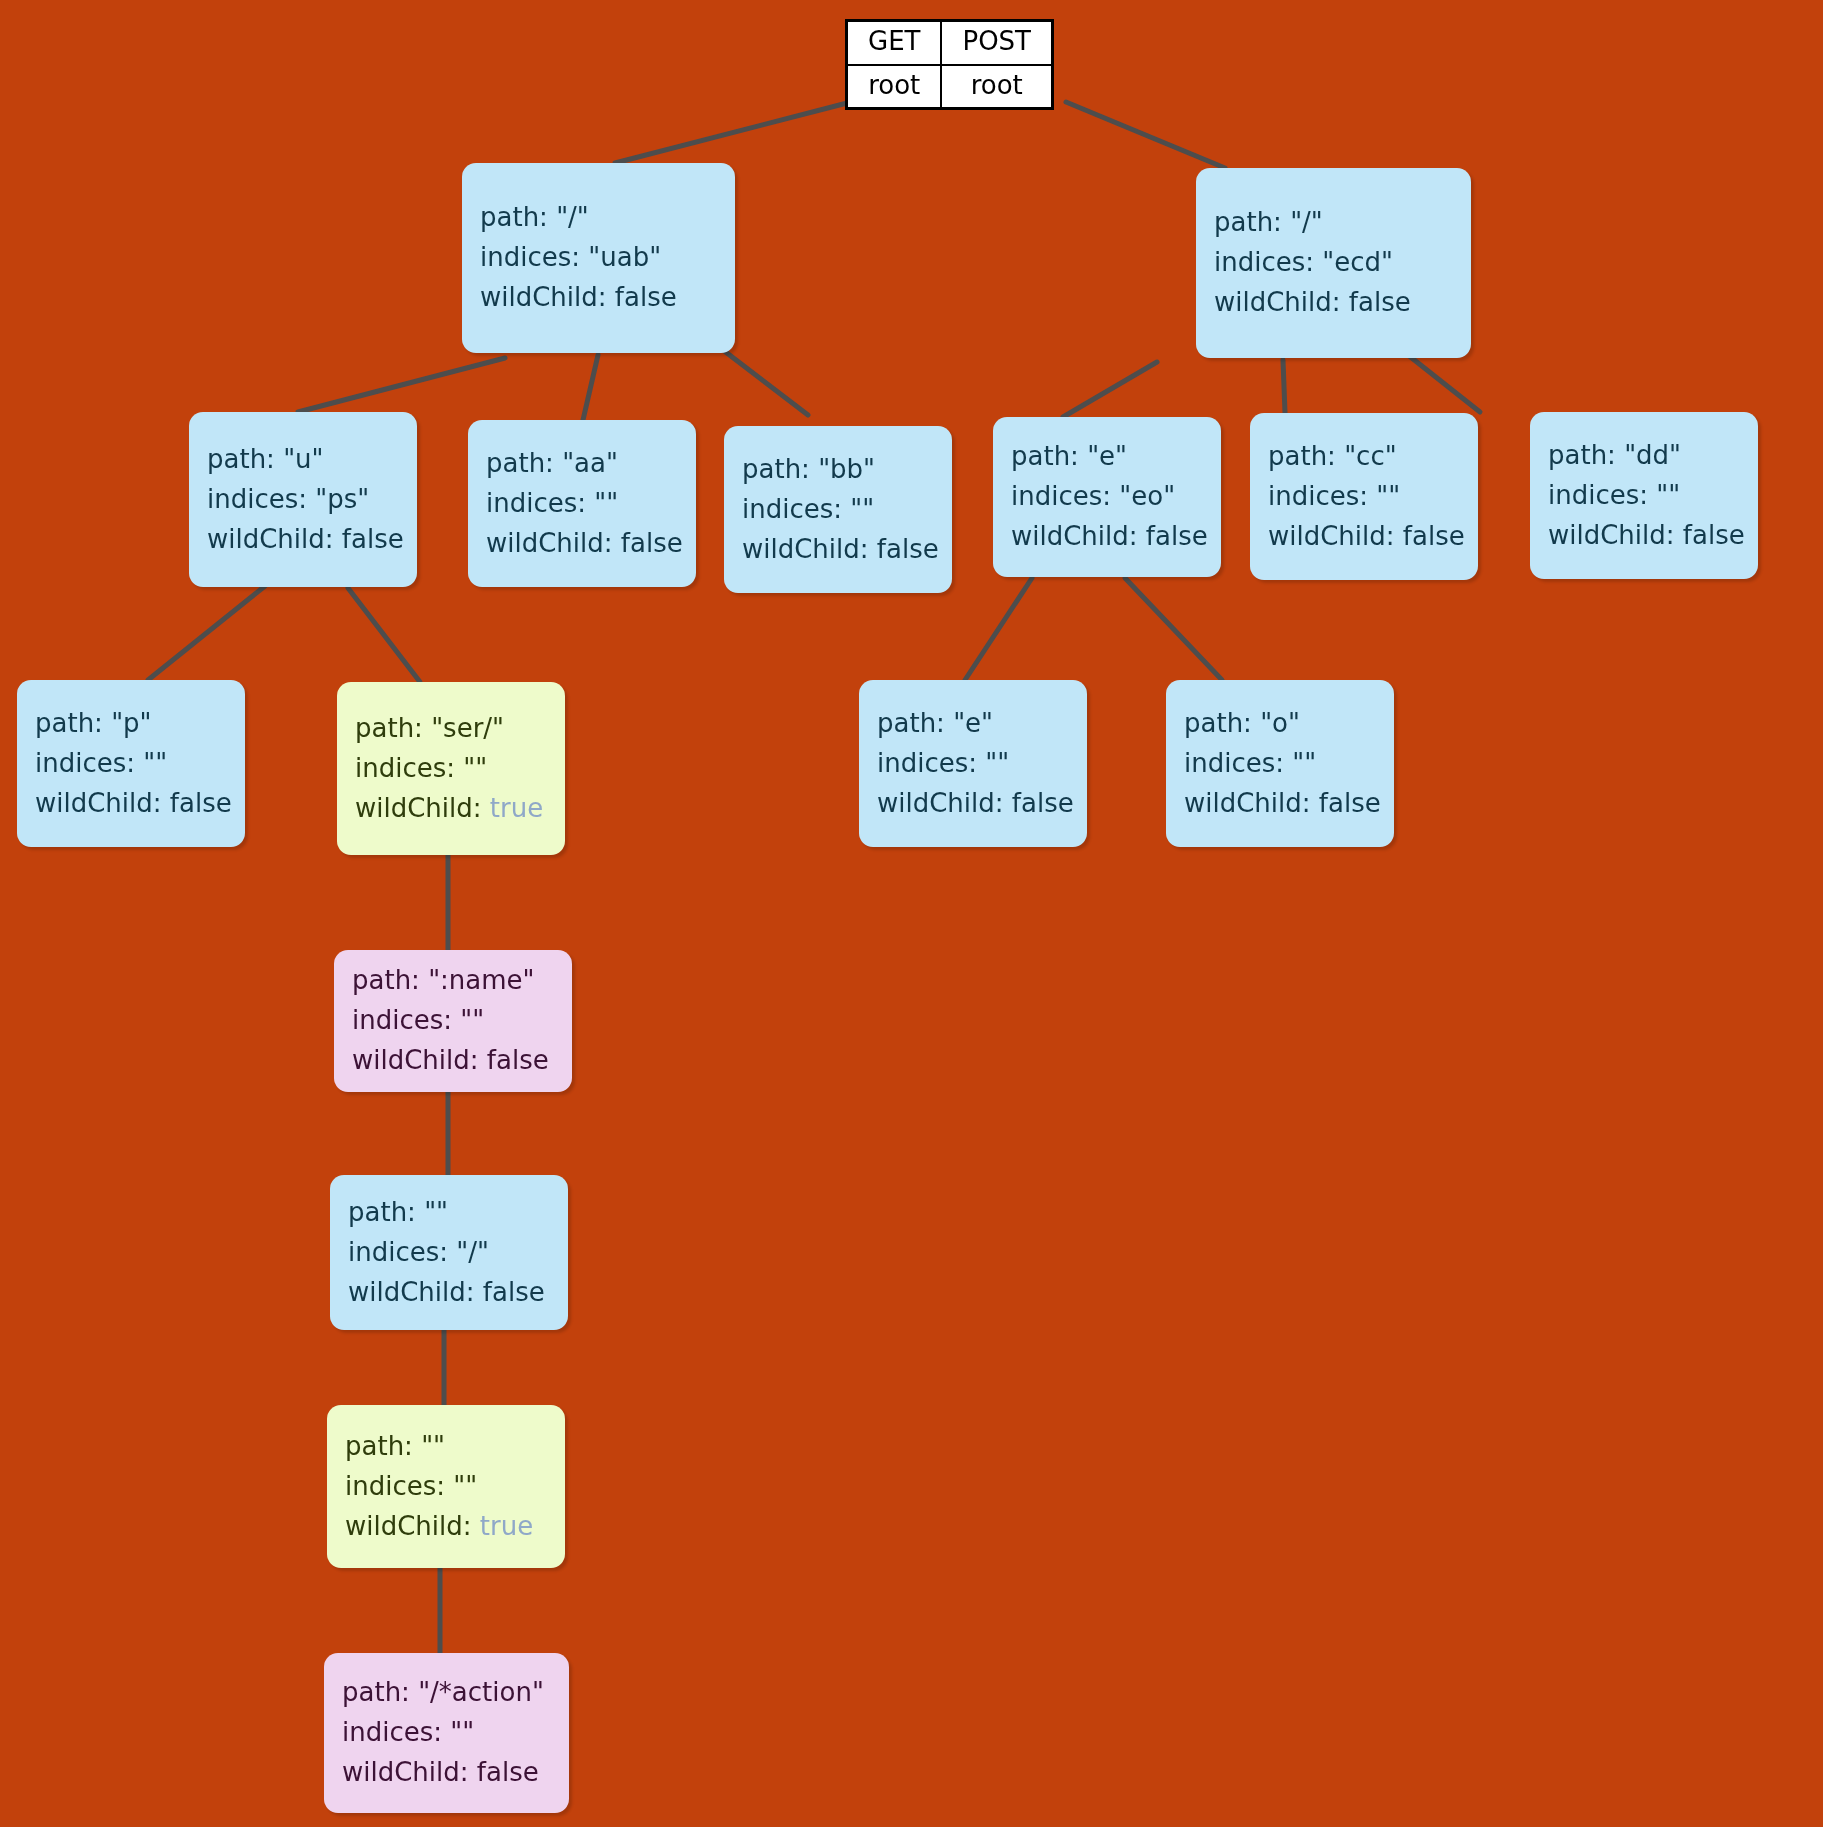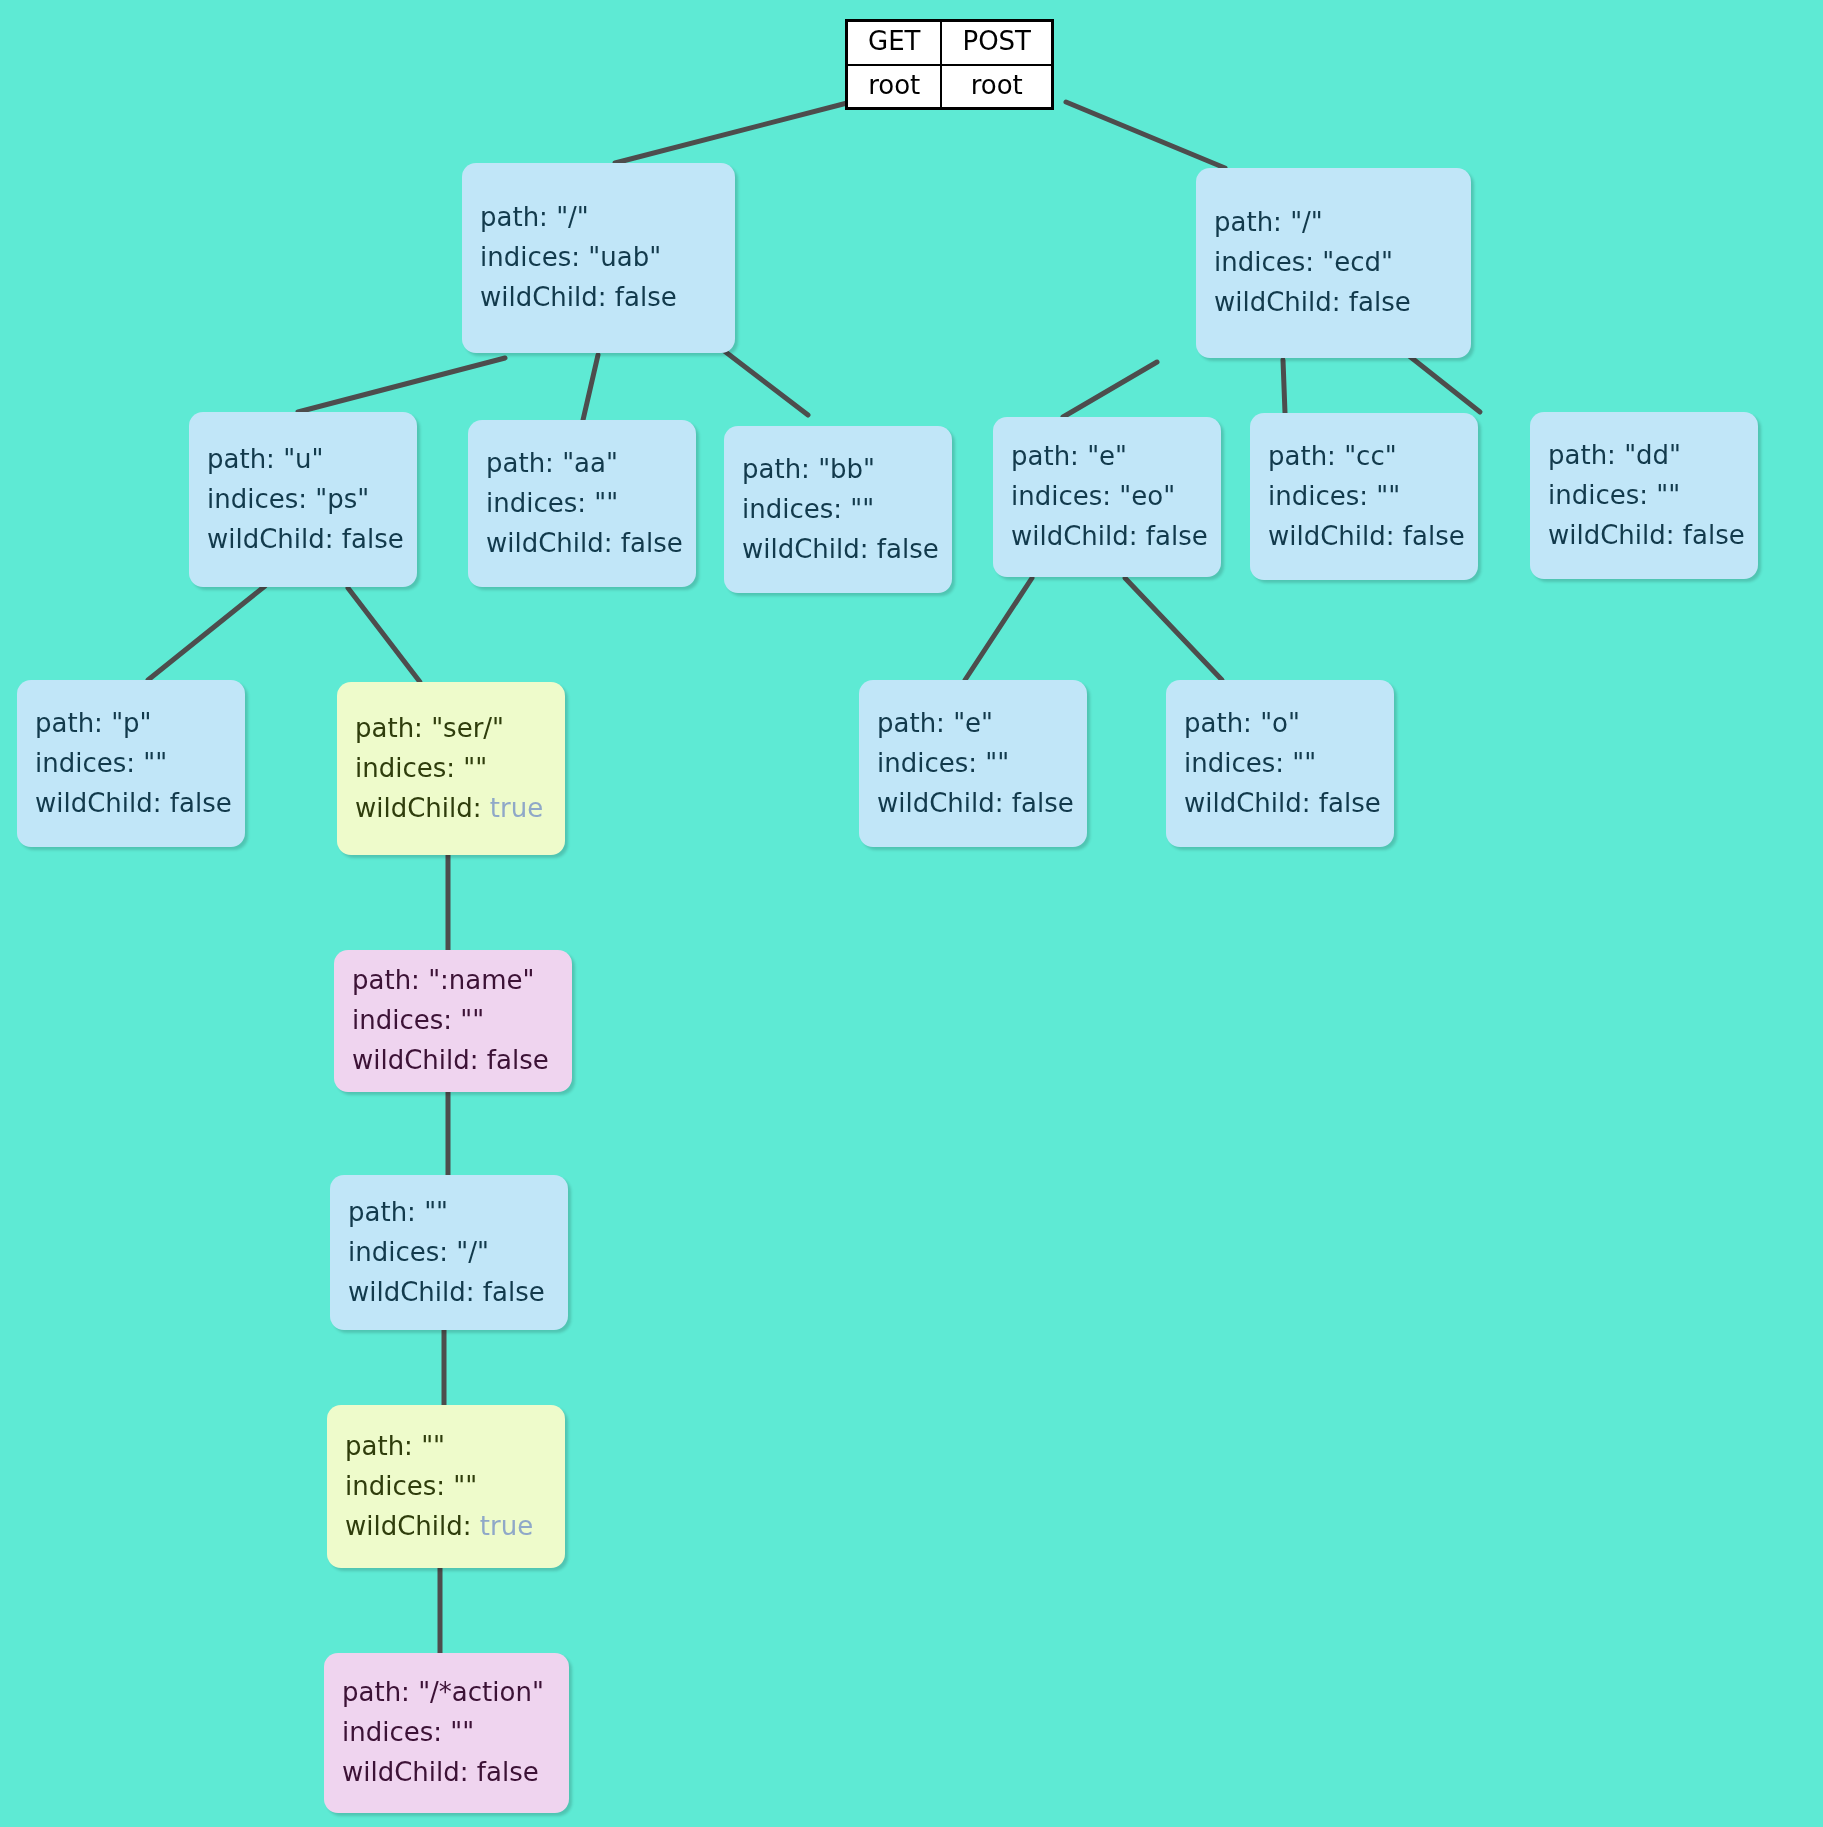--- a/index.html
+++ b/index.html
@@ -4,21 +4,21 @@
 <style>
   html, body {
     margin: 0;
     padding: 0;
     background: #ffffff;
   }
   #canvas {
     position: relative;
     width: 1823px;
     height: 1827px;
-    background: #5eead4;
+    background: #c2410c;
     font-family: "DejaVu Sans", sans-serif;
     overflow: hidden;
   }
   #edges {
     position: absolute;
     left: 0;
     top: 0;
     width: 1823px;
     height: 1827px;
     pointer-events: none;

